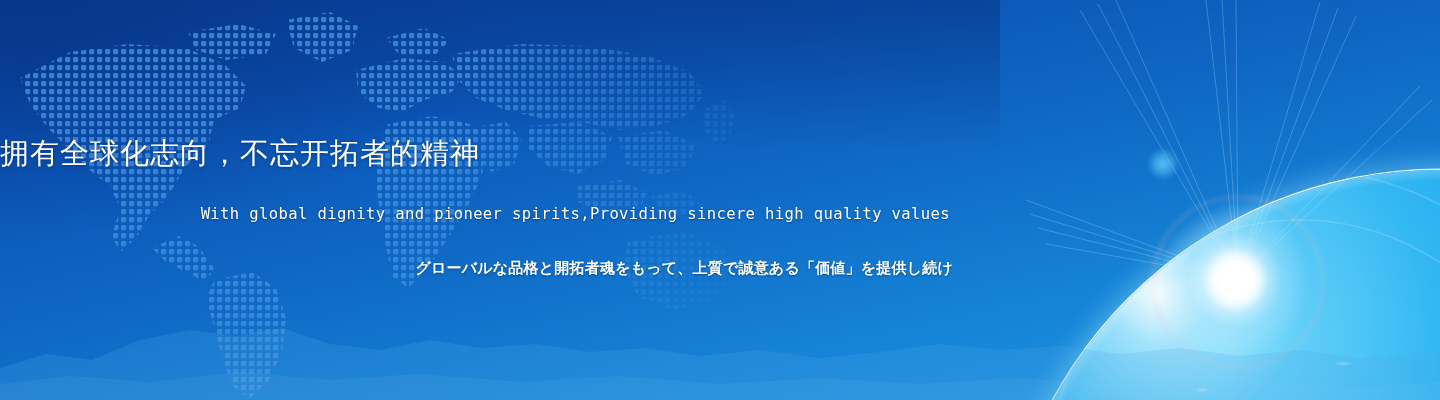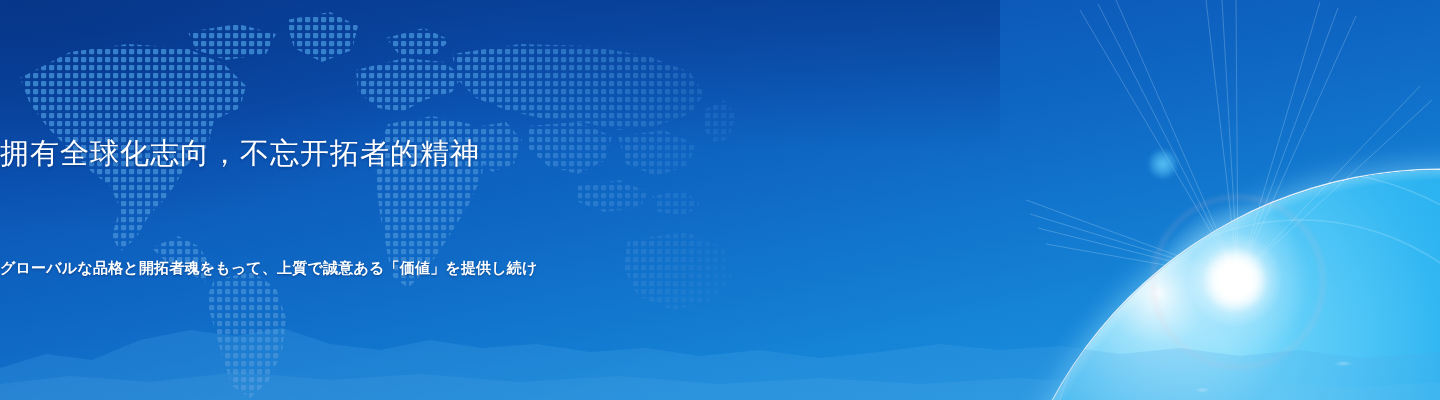--- a/index.html
+++ b/index.html
@@ -140,21 +140,21 @@
     font-family:"DejaVu Sans Mono","Liberation Mono",monospace;
     font-size:15.5px;
     font-weight:400;
     letter-spacing:.4px;
     text-shadow:0 1px 2px rgba(0,32,86,.5);
     white-space:nowrap;
   }
 
   .subtitle-ja{
     position:absolute;left:0;top:259px;width:953px;
-    text-align:left;
+    text-align:right;
     color:#ffffff;
     font-family:Liberation Serif, serif;
     font-size:15px;
     font-weight:700;
     letter-spacing:.2px;
     text-shadow:0 1px 2px rgba(0,32,86,.5);
     white-space:nowrap;
   }
 </style>
 </head>
@@ -256,16 +256,17 @@
     <svg width="1440" height="90" viewBox="0 0 1440 90" preserveAspectRatio="none" xmlns="http://www.w3.org/2000/svg" aria-hidden="true">
       <path d="M0 58 L46 44 L92 50 L140 30 L190 20 L236 26 L282 18 L330 34 L380 40 L430 30 L482 38 L536 34 L590 42 L646 38 L700 46 L760 40 L820 48 L880 42 L940 34 L1000 40 L1060 36 L1120 44 L1180 38 L1240 46 L1300 40 L1360 48 L1440 42 L1440 90 L0 90 Z" fill="#4fa9e8" opacity=".55"></path>
       <path d="M0 74 L70 66 L150 72 L240 62 L330 70 L420 64 L520 72 L620 66 L720 74 L820 68 L920 74 L1020 68 L1130 76 L1240 70 L1350 78 L1440 72 L1440 90 L0 90 Z" fill="#6dbbee" opacity=".45"></path>
     </svg>
   </div>
 
   <div class="copy">
     <div class="headline">
       <span class="l1">拥有全球化志向，不忘开拓者的精神</span>
     </div>
+    <div class="subtitle-en">With global dignity and pioneer spirits,Providing sincere high quality values</div>
     <div class="subtitle-ja">グローバルな品格と開拓者魂をもって、上質で誠意ある「価値」を提供し続け</div>
   </div>
 
 </div>
 
 </body></html>

